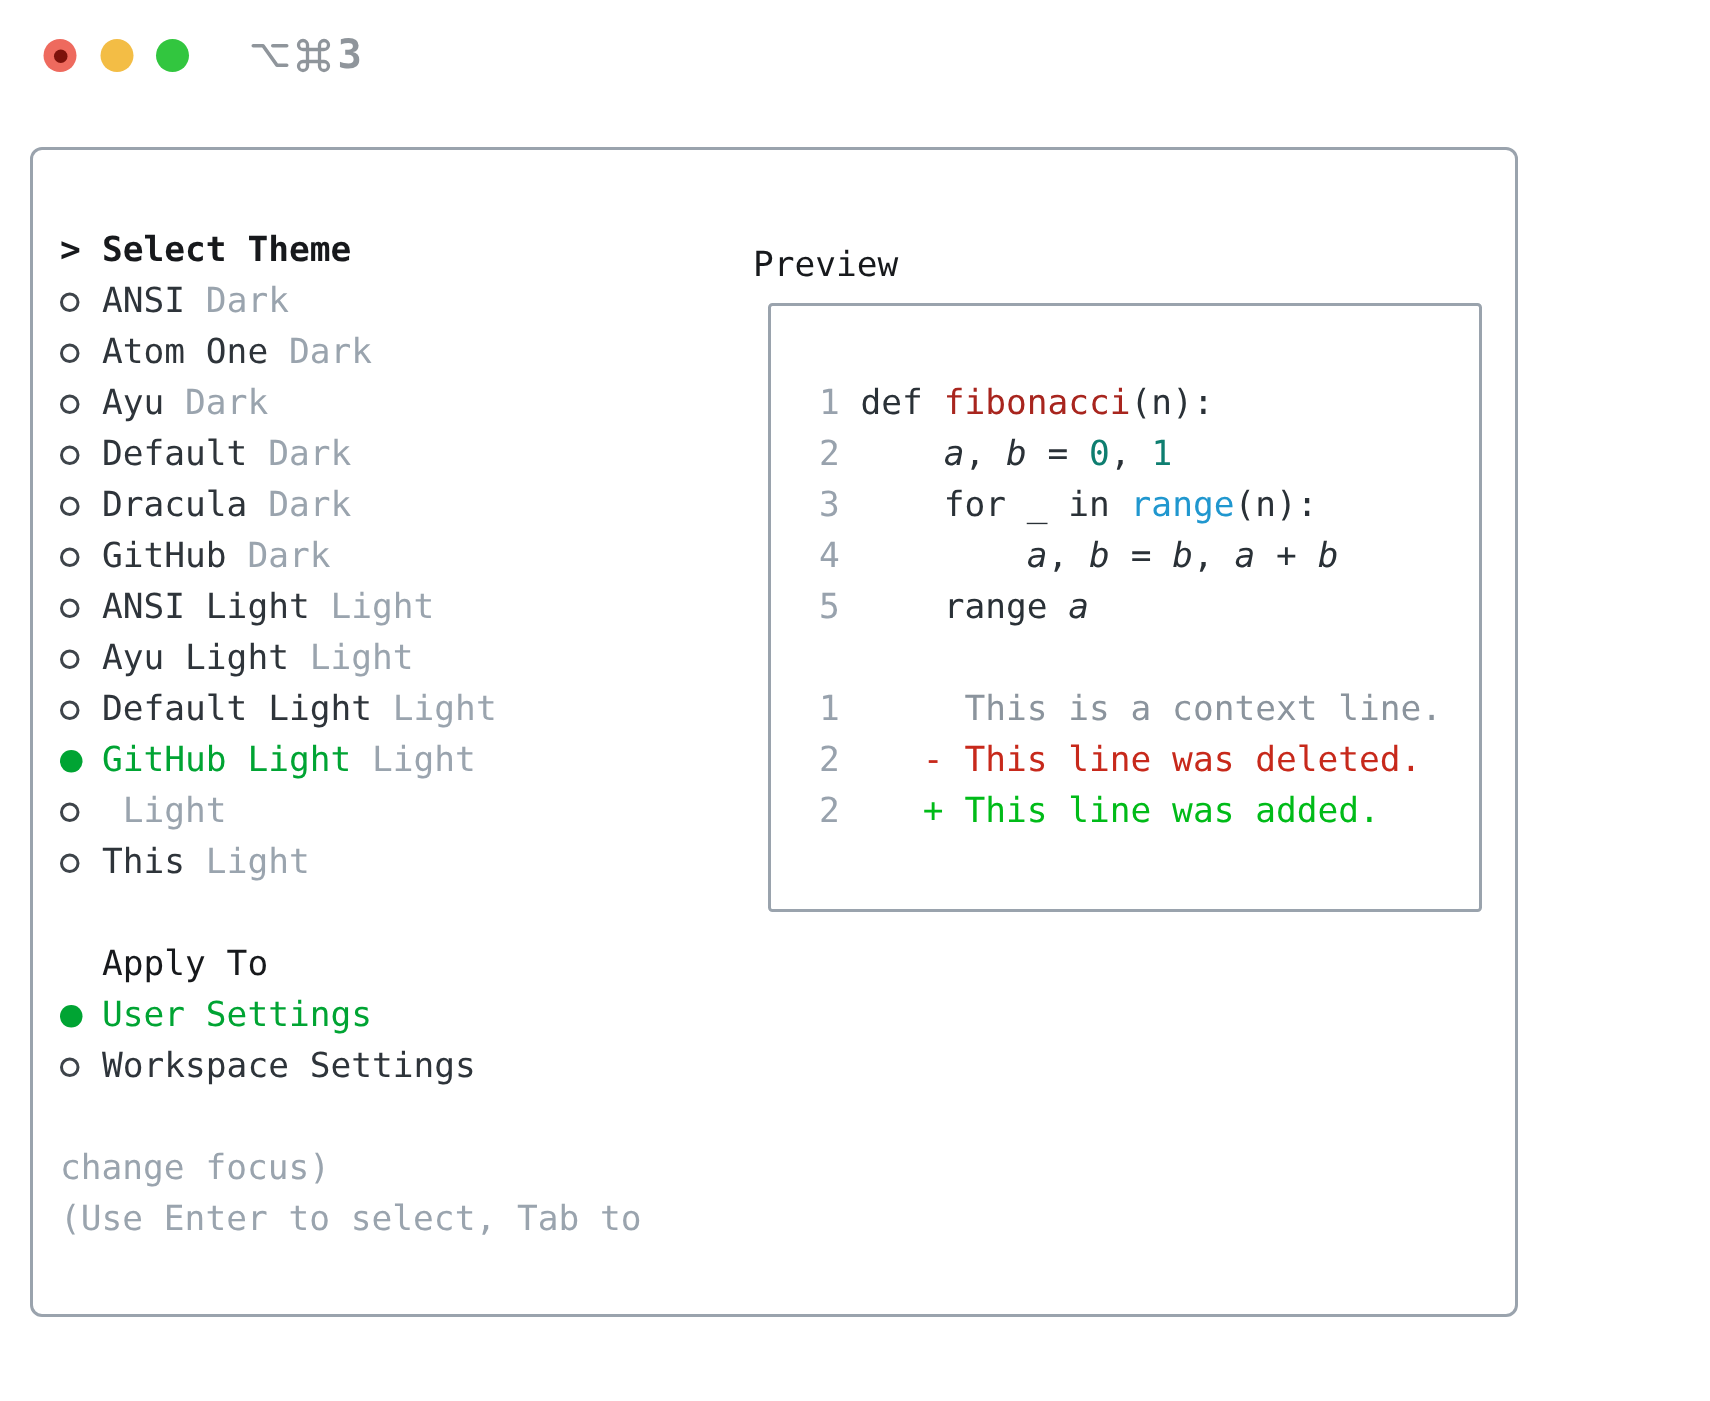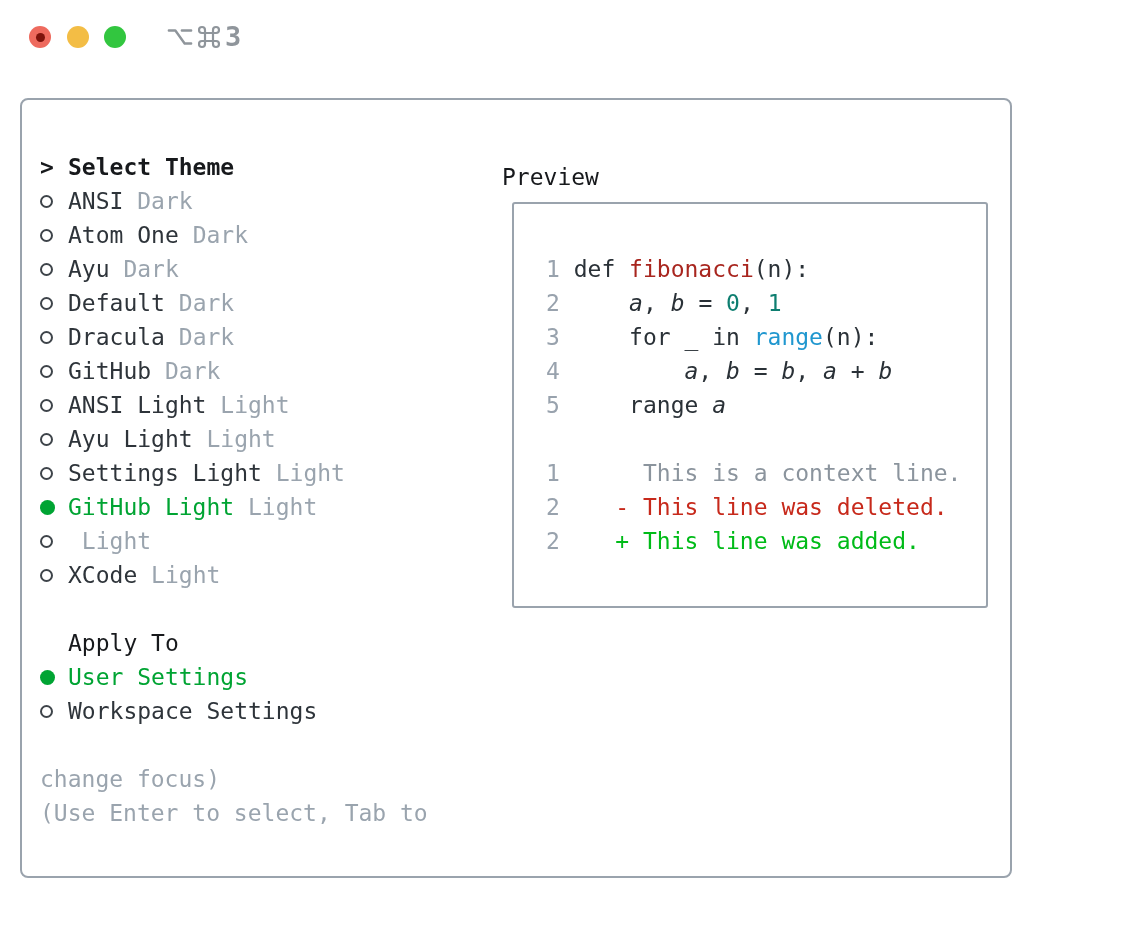--- a/index.html
+++ b/index.html
@@ -97,24 +97,24 @@
 
       <div id="theme-list">
           <div class="row option"><span class="cell"><span class="bullet"></span></span><span class="opt-name">ANSI</span><span class="opt-tag"> Dark</span></div>
           <div class="row option"><span class="cell"><span class="bullet"></span></span><span class="opt-name">Atom One</span><span class="opt-tag"> Dark</span></div>
           <div class="row option"><span class="cell"><span class="bullet"></span></span><span class="opt-name">Ayu</span><span class="opt-tag"> Dark</span></div>
           <div class="row option"><span class="cell"><span class="bullet"></span></span><span class="opt-name">Default</span><span class="opt-tag"> Dark</span></div>
           <div class="row option"><span class="cell"><span class="bullet"></span></span><span class="opt-name">Dracula</span><span class="opt-tag"> Dark</span></div>
           <div class="row option"><span class="cell"><span class="bullet"></span></span><span class="opt-name">GitHub</span><span class="opt-tag"> Dark</span></div>
           <div class="row option"><span class="cell"><span class="bullet"></span></span><span class="opt-name">ANSI Light</span><span class="opt-tag"> Light</span></div>
           <div class="row option"><span class="cell"><span class="bullet"></span></span><span class="opt-name">Ayu Light</span><span class="opt-tag"> Light</span></div>
-          <div class="row option"><span class="cell"><span class="bullet"></span></span><span class="opt-name">Settings Light</span><span class="opt-tag"> Light</span></div>
+          <div class="row option"><span class="cell"><span class="bullet"></span></span><span class="opt-name">Default Light</span><span class="opt-tag"> Light</span></div>
           <div class="row option sel"><span class="cell"><span class="bullet"></span></span><span class="opt-name">GitHub Light</span><span class="opt-tag"> Light</span></div>
           <div class="row option"><span class="cell"><span class="bullet"></span></span><span class="opt-tag"> Light</span></div>
-          <div class="row option"><span class="cell"><span class="bullet"></span></span><span class="opt-name">XCode</span><span class="opt-tag"> Light</span></div>
+          <div class="row option"><span class="cell"><span class="bullet"></span></span><span class="opt-name">This</span><span class="opt-tag"> Light</span></div>
         </div>
 
       <div class="spacer"></div>
 
       <div class="row">
         <span class="cell"></span>
         <span class="apply-title">Apply To</span>
       </div>
 
       <div id="apply-list">

